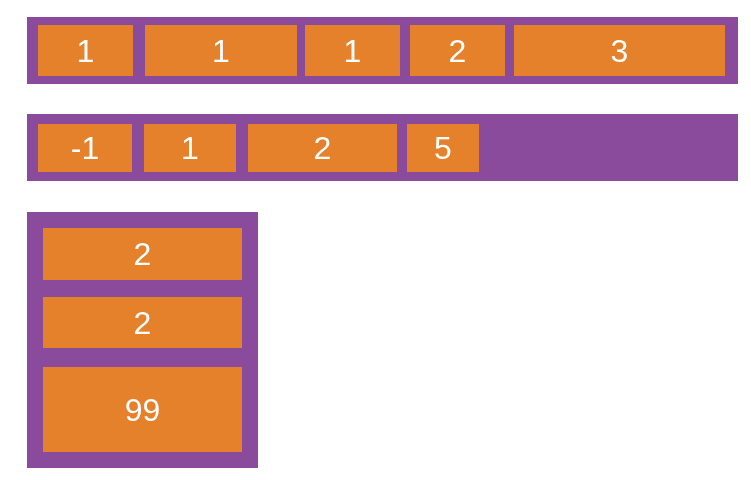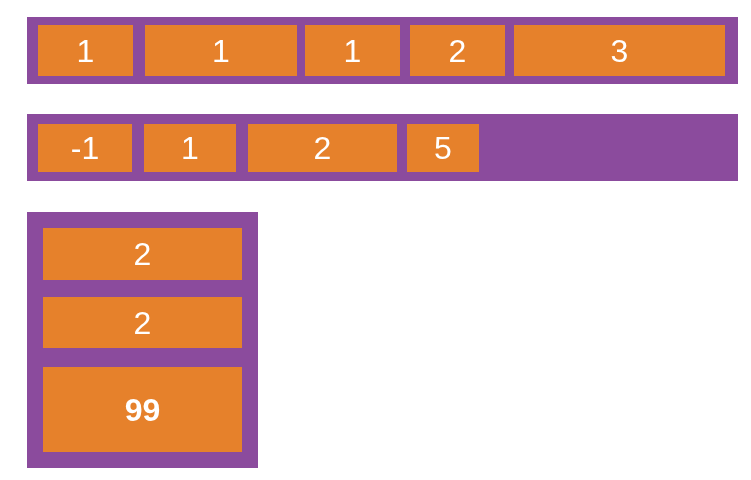--- a/index.html
+++ b/index.html
@@ -53,21 +53,21 @@
   #row2 .i1 { margin-left: 11px; width: 94px; }
   #row2 .i2 { margin-left: 12px; width: 92px; }
   #row2 .i3 { margin-left: 12px; width: 149px; }
   #row2 .i4 { margin-left: 10px; width: 72px; }
 
   
   #col3 { left: 27px; top: 212px; width: 231px; height: 256px; flex-direction: column; }
   #col3 .flex-item { width: 199px; margin-left: 16px; }
   #col3 .i1 { margin-top: 16px; height: 52px; }
   #col3 .i2 { margin-top: 17px; height: 51px; }
-  #col3 .i3 { margin-top: 19px; height: 85px; font-weight: bold; }
+  #col3 .i3 { margin-top: 19px; height: 85px; }
 </style>
 </head>
 <body>
 
 <div id="canvas">
 
   <div id="row1" class="flex-container">
     <div class="flex-item i1">1</div>
     <div class="flex-item i2">1</div>
     <div class="flex-item i3">1</div>

